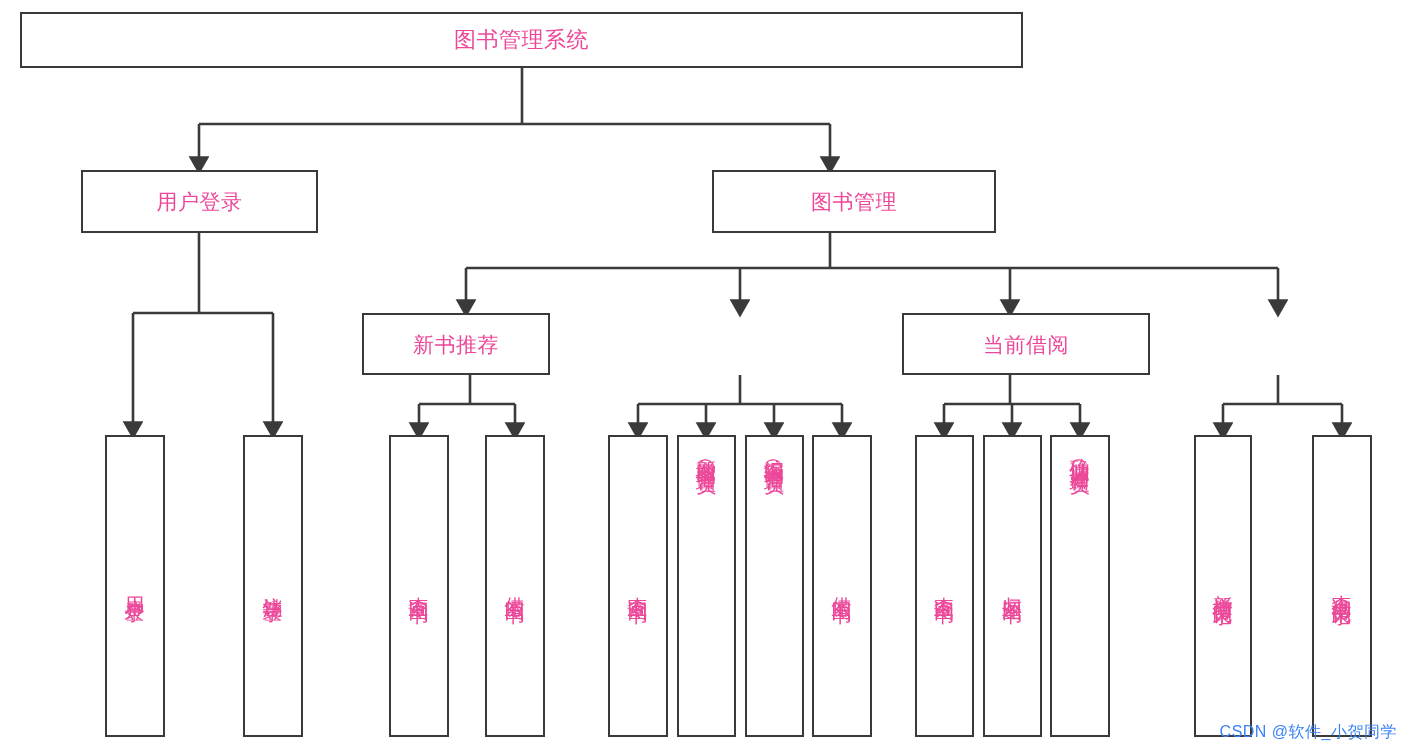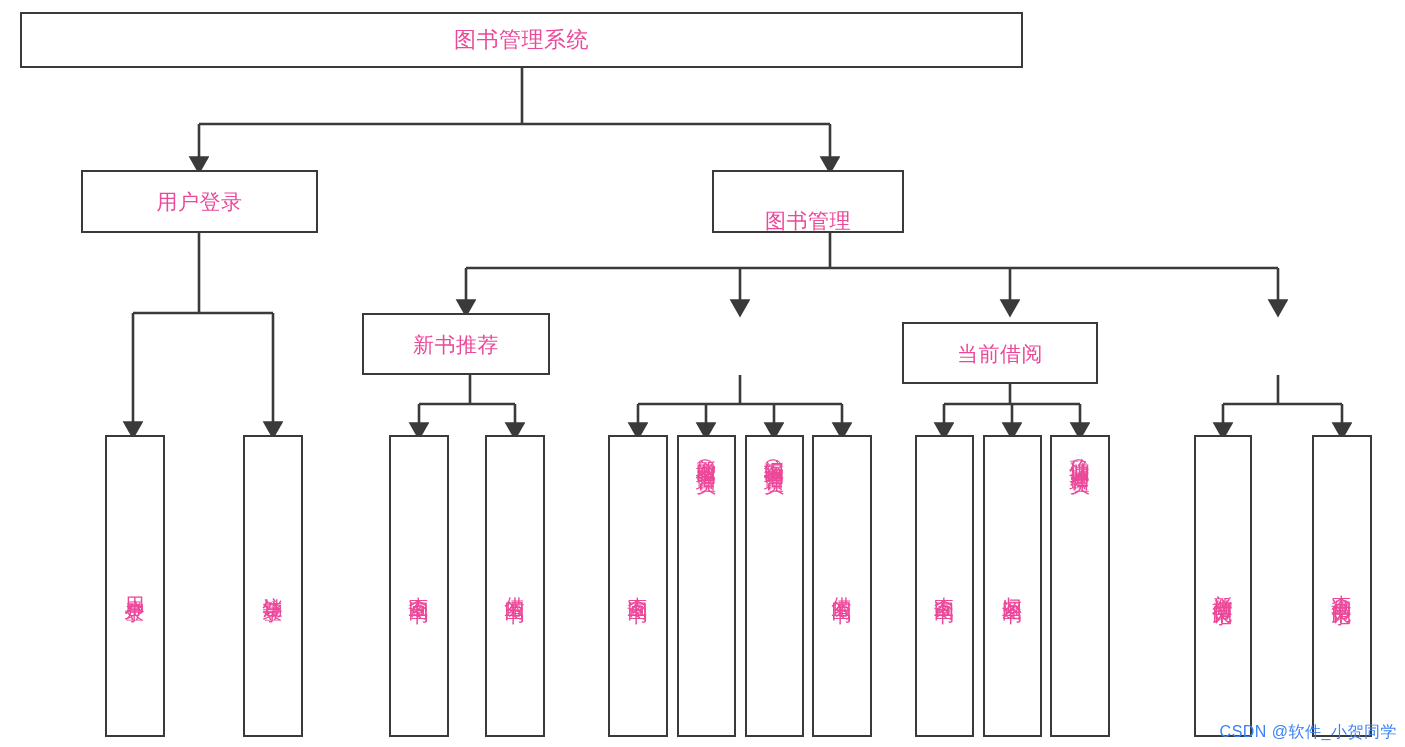--- a/index.html
+++ b/index.html
@@ -133,28 +133,28 @@
     </g>
   </svg>
 
   <div class="node horiz root" style="left:20px; top:12px; width:1003px; height:56px;">
     <span class="label">图书管理系统</span>
   </div>
 
   <div class="node horiz" style="left:81px; top:170px; width:237px; height:63px;">
     <span class="label">用户登录</span>
   </div>
-  <div class="node horiz" style="left:712px; top:170px; width:192px; height:63px;align-items:flex-end;">
+  <div class="node horiz" style="left:712px; top:170px; width:284px; height:63px;">
     <span class="label">图书管理</span>
   </div>
 
   <div class="node horiz" style="left:362px; top:313px; width:188px; height:62px;">
     <span class="label">新书推荐</span>
   </div>
-  <div class="node horiz" style="left:902px; top:313px; width:196px; height:62px;margin-top:9px;">
+  <div class="node horiz" style="left:902px; top:313px; width:248px; height:62px;">
     <span class="label">当前借阅</span>
   </div>
 
   <div class="node vert centered" style="left:105px; top:435px; width:60px; height:302px;">
     <span class="label">用户登录</span>
   </div>
   <div class="node vert centered" style="left:243px; top:435px; width:60px; height:302px;">
     <span class="label">注销登录</span>
   </div>
 

